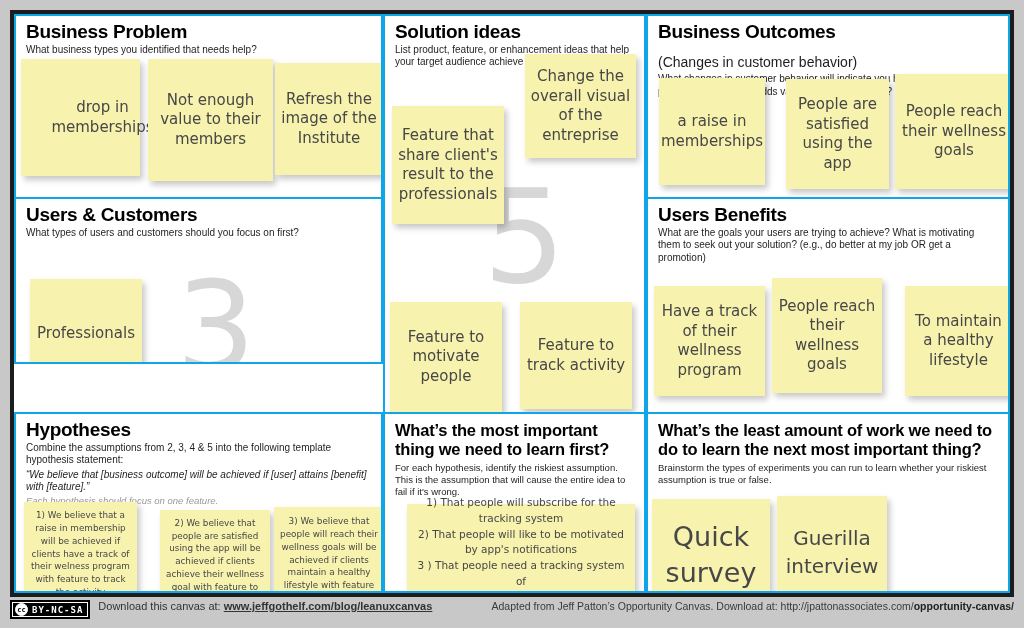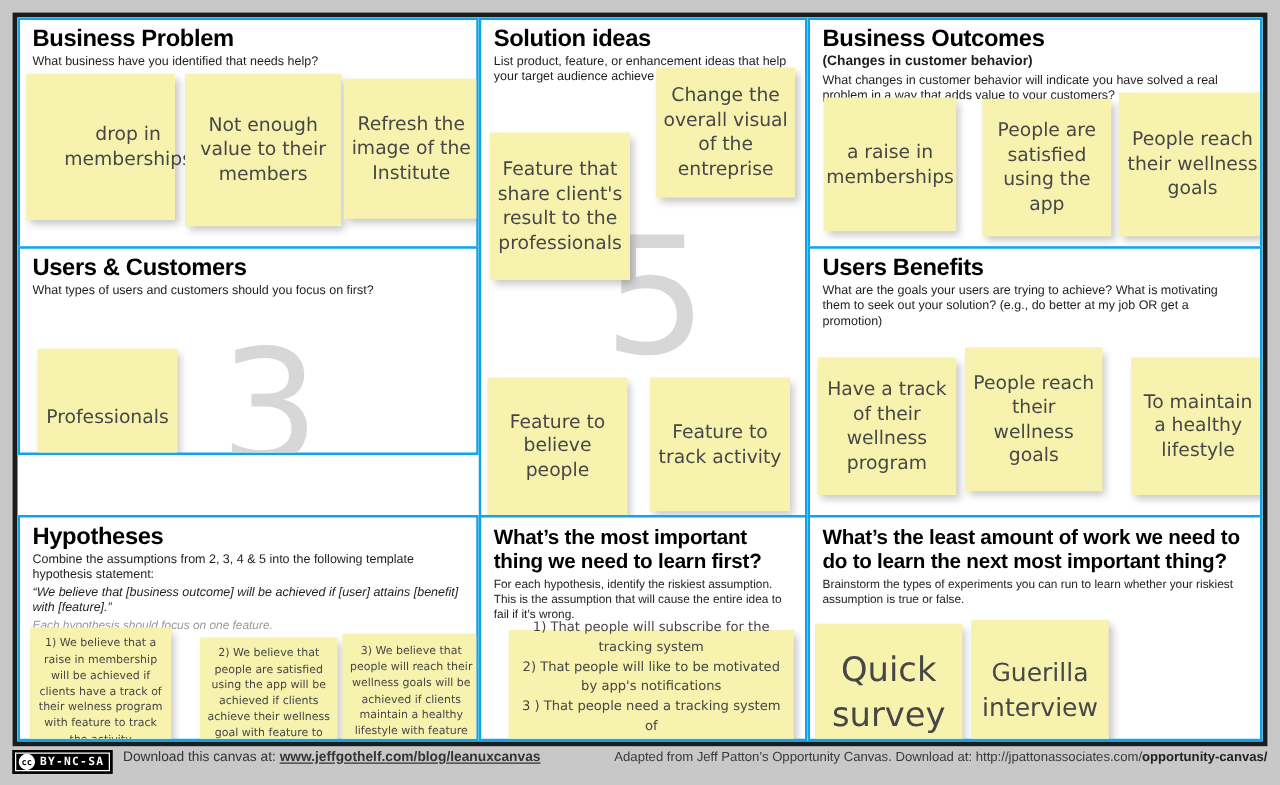--- a/index.html
+++ b/index.html
@@ -18,21 +18,21 @@
     background:#fff;overflow:hidden;
   }
   .sec h2{
     margin:6px 10px 0 10px;font-size:19px;font-weight:bold;color:#000;
     letter-spacing:-0.3px;line-height:1.05;
   }
   .sec h2.small{font-size:16.5px;letter-spacing:-0.2px;line-height:1.18;margin-top:7px;}
   .sub{
     margin:2px 10px 0 10px;font-size:10px;color:#1e1e1e;line-height:1.25;
   }
-  .sub.bold{font-weight:bold;font-size:11px;margin-top:1px;}
+  .sub.bold{font-weight:normal;font-size:14px;margin-top:12px;}
   .sub.italic{font-style:italic;}
   .hint{position:absolute;left:10px;font-size:9.5px;font-style:italic;color:#9a9a9a;z-index:1;}
   .note{
     position:absolute;background:#f7f2ae;color:#474747;
     display:flex;align-items:center;justify-content:center;text-align:center;
     font-family:"DejaVu Sans",sans-serif;font-size:15px;line-height:1.3;
     box-shadow:3px 4px 6px rgba(0,0,0,0.22);padding:4px;box-sizing:border-box;
     z-index:2;
   }
   .note.tiny{font-size:8.8px;line-height:1.45;}
@@ -64,21 +64,21 @@
   .footer .right{margin-left:auto;margin-right:10px;font-size:10.5px;color:#3a3a3a;}
   .footer .right b{color:#222;}
 </style>
 </head>
 <body>
 
 <div class="canvas">
 
   <div class="sec" style="left:0;top:0;width:369px;height:185px;">
     <h2>Business Problem</h2>
-    <p class="sub">What business have you identified that needs help?</p>
+    <p class="sub">What business types you identified that needs help?</p>
     <div class="note" style="left:5px;top:43px;width:119px;height:117px;padding-left:48px;">drop in memberships</div>
     <div class="note" style="left:132px;top:43px;width:125px;height:122px;">Not enough value to their members</div>
     <div class="note" style="left:259px;top:47px;width:108px;height:112px;">Refresh the image of the Institute</div>
   </div>
 
   <div class="sec" style="left:0;top:183px;width:369px;height:167px;">
     <h2>Users &amp; Customers</h2>
     <p class="sub">What types of users and customers should you focus on first?</p>
     <div class="watermark" style="left:160px;top:55px;font-size:125px;">3</div>
     <div class="note" style="left:14px;top:80px;width:112px;height:110px;">Professionals</div>
@@ -93,21 +93,21 @@
     <div class="note tiny" style="left:144px;top:96px;width:110px;height:103px;">2) We believe that people are satisfied using the app will be achieved if clients achieve their wellness goal with feature to motivate them</div>
     <div class="note tiny" style="left:258px;top:93px;width:110px;height:106px;">3) We believe that people will reach their wellness goals will be achieved if clients maintain a healthy lifestyle with feature to track their activity</div>
   </div>
 
   <div class="sec" style="left:369px;top:0;width:263px;height:400px;">
     <h2>Solution ideas</h2>
     <p class="sub">List product, feature, or enhancement ideas that help your target audience achieve the benefit</p>
     <div class="watermark" style="left:98px;top:145px;font-size:130px;">5</div>
     <div class="note" style="left:7px;top:90px;width:112px;height:118px;">Feature that share client's result to the professionals</div>
     <div class="note" style="left:140px;top:38px;width:111px;height:104px;">Change the overall visual of the entreprise</div>
-    <div class="note" style="left:5px;top:286px;width:112px;height:110px;">Feature to believe people</div>
+    <div class="note" style="left:5px;top:286px;width:112px;height:110px;">Feature to motivate people</div>
     <div class="note" style="left:135px;top:286px;width:112px;height:107px;">Feature to track activity</div>
   </div>
 
   <div class="sec" style="left:369px;top:398px;width:263px;height:181px;">
     <h2 class="small">What’s the most important thing we need to learn first?</h2>
     <p class="sub" style="font-size:9.5px;">For each hypothesis, identify the riskiest assumption. This is the assumption that will cause the entire idea to fail if it's wrong.</p>
     <div class="note mid" style="left:22px;top:90px;width:228px;height:108px;">1) That people will subscribe for the
 tracking system
 2) That people will like to be motivated
 by app's notifications

